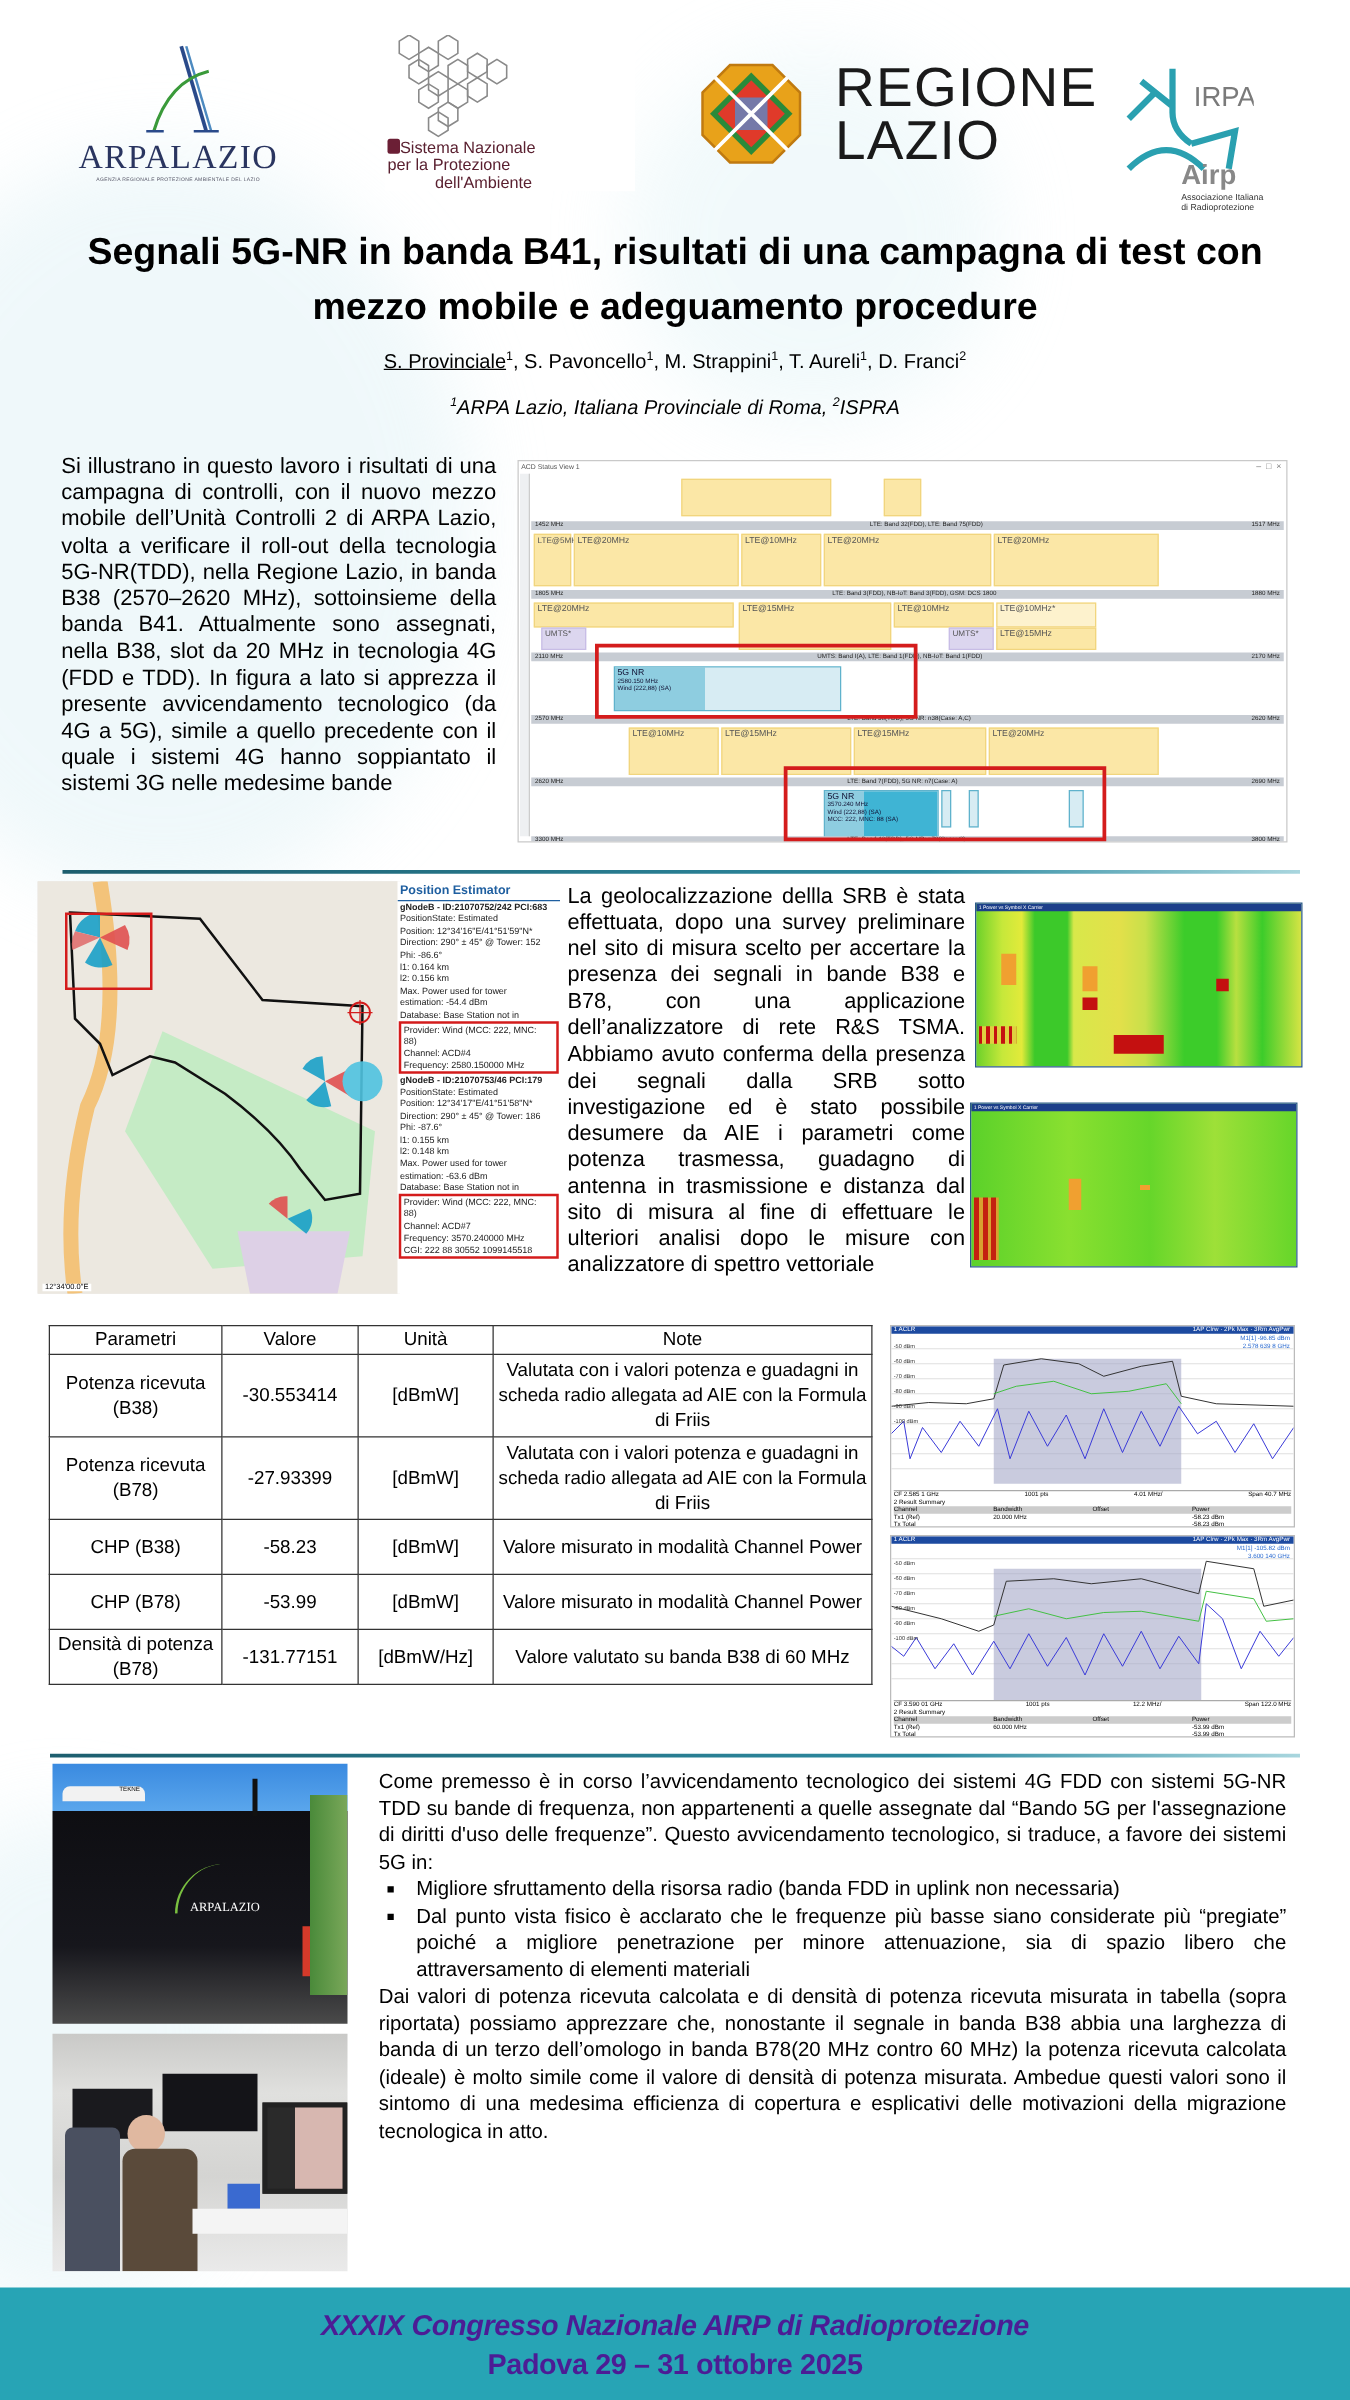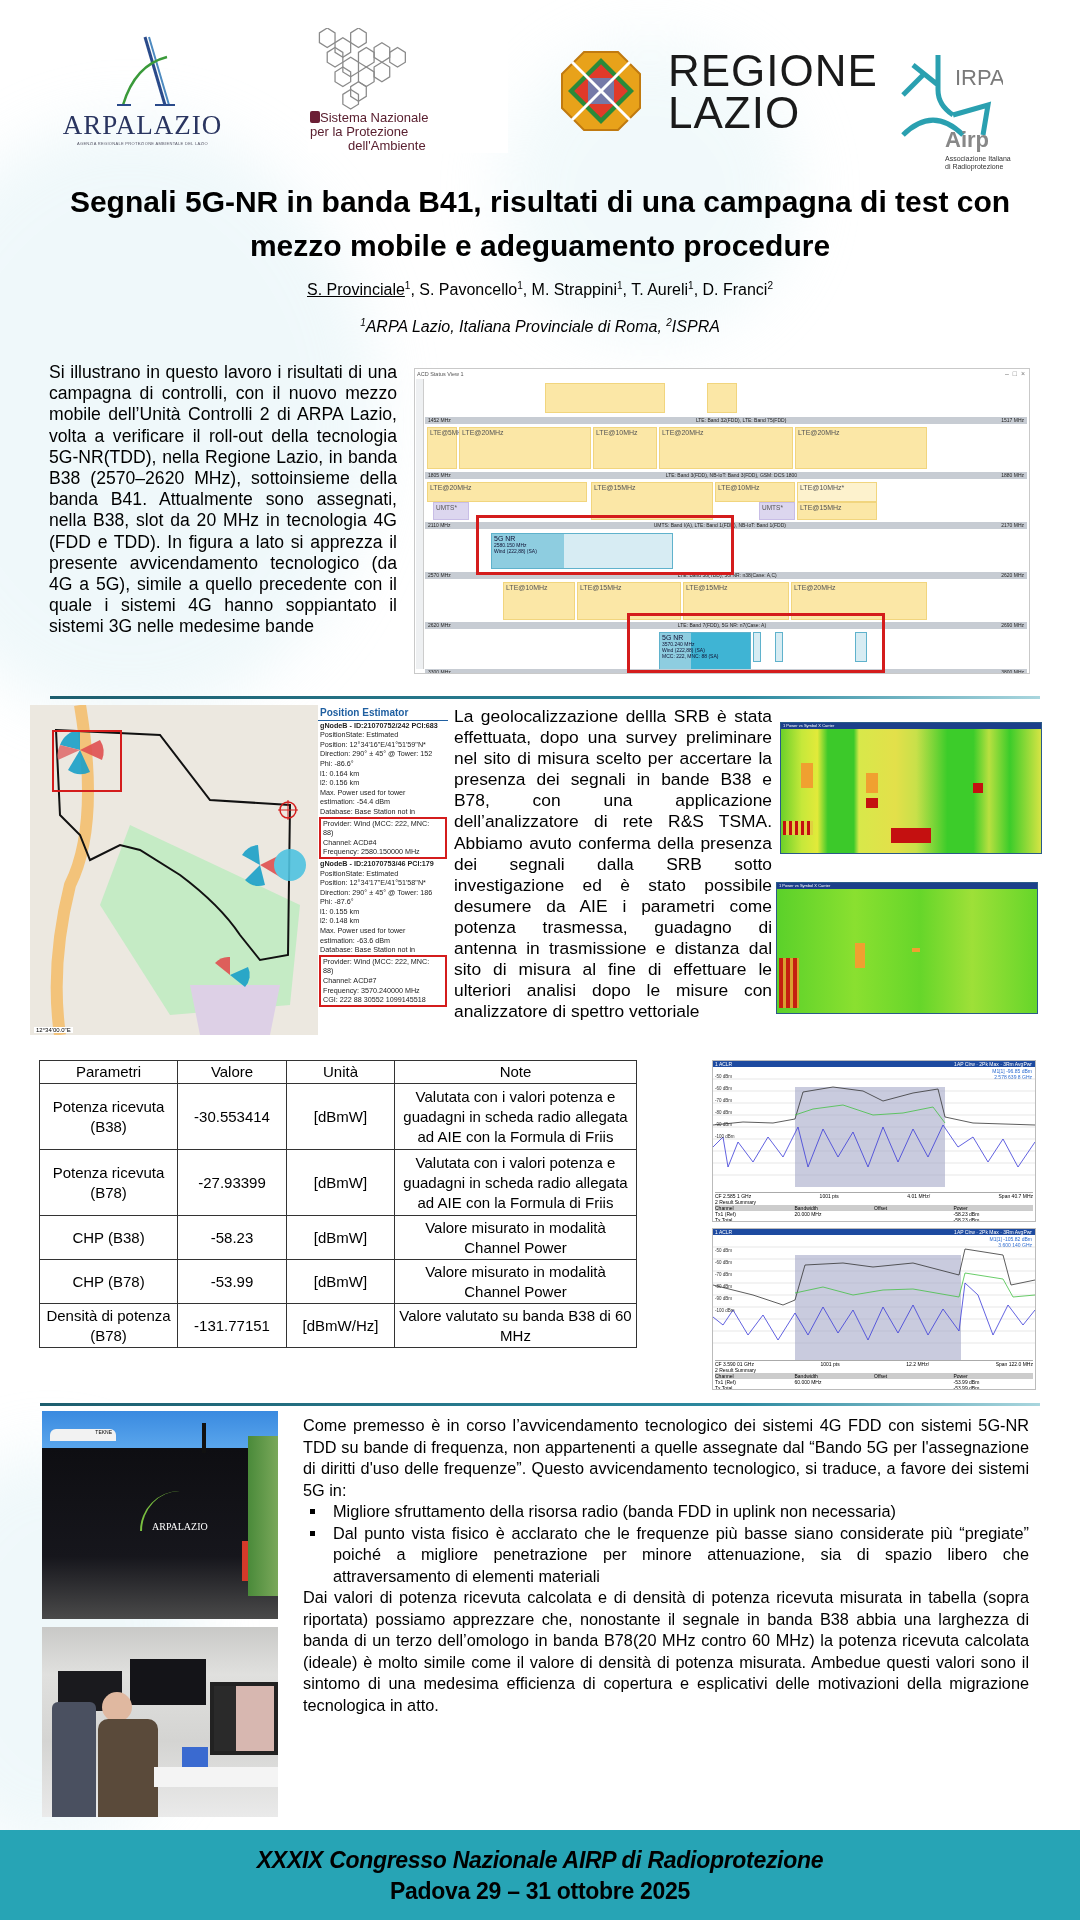--- a/index.html
+++ b/index.html
@@ -32,32 +32,32 @@
   .map{position:absolute;left:30px;top:705px;width:290px;height:330px;background:#e9e6df;overflow:hidden;}
   .pe{position:absolute;left:318px;top:705px;width:130px;height:330px;background:#fff;font-size:7.2px;line-height:9.6px;color:#222;overflow:hidden;}
   .pe-title{font-size:10px;color:#1f5fa0;font-weight:bold;border-bottom:1px solid #1f5fa0;padding:3px 2px 2px;}
   .pe-line{padding-left:2px;white-space:nowrap;}
   .pe-bold{font-weight:bold;}
   
   .heat{position:absolute;width:260px;height:130px;border:1px solid #2a5a88;background:linear-gradient(90deg,#6cd12a 0%,#c6e83a 8%,#e2ea3a 14%,#3cc92a 18%,#3cc92a 28%,#d8e84a 30%,#e3e04a 44%,#c8e04a 52%,#3ccc2a 64%,#3ccc2a 74%,#b8e040 80%,#3ccc2a 88%,#d6e444 100%);overflow:hidden;}
   .heat .hb{position:absolute;height:6px;left:0;right:0;top:0;background:#1c3f8a;}
   .heat .spot{position:absolute;}
   
-  table.data{position:absolute;left:39px;top:1060px;width:598px;border-collapse:collapse;font-size:15px;line-height:20px;}
+  table.data{position:absolute;left:39px;top:1060px;width:659px;border-collapse:collapse;font-size:15px;line-height:20px;}
   table.data td,table.data th{border:1.5px solid #333;text-align:center;font-weight:normal;padding:1px 3px;}
   
   .spec{position:absolute;left:712px;width:322px;height:160px;background:#fff;border:1px solid #bbb;overflow:hidden;font-size:5px;}
   .spec .hdr{height:6px;background:#1d4aa0;color:#fff;font-size:5px;line-height:6px;padding-left:2px;}
   
   .photo{position:absolute;left:42px;width:236px;overflow:hidden;}
   
   ul.bul{margin:0;padding:0;list-style:none;}
   ul.bul li{position:relative;padding-left:30px;}
   ul.bul li:before{content:"";position:absolute;left:7px;top:8px;width:5px;height:5px;background:#000;}
-  .footer{position:absolute;left:0;top:1830px;width:1080px;height:90px;background:#27a4b5;color:#000000;text-align:center;}
+  .footer{position:absolute;left:0;top:1830px;width:1080px;height:90px;background:#27a4b5;color:#4c1d95;text-align:center;}
   .footer .l1{font-size:23px;font-style:italic;font-weight:bold;padding-top:17px;letter-spacing:-.3px;}
   .footer .l2{font-size:23px;font-weight:bold;padding-top:4px;letter-spacing:-.3px;}
 </style>
 </head>
 <body>
 
 <div class="bg-swoosh" style="left:-120px;top:120px;width:500px;height:600px;background:#d3ecf2;"></div>
 <div class="bg-swoosh" style="left:500px;top:40px;width:300px;height:300px;background:#d9f0f4;"></div>
 <div class="bg-swoosh" style="left:-100px;top:1450px;width:300px;height:400px;background:#d3ecf2;"></div>
 

